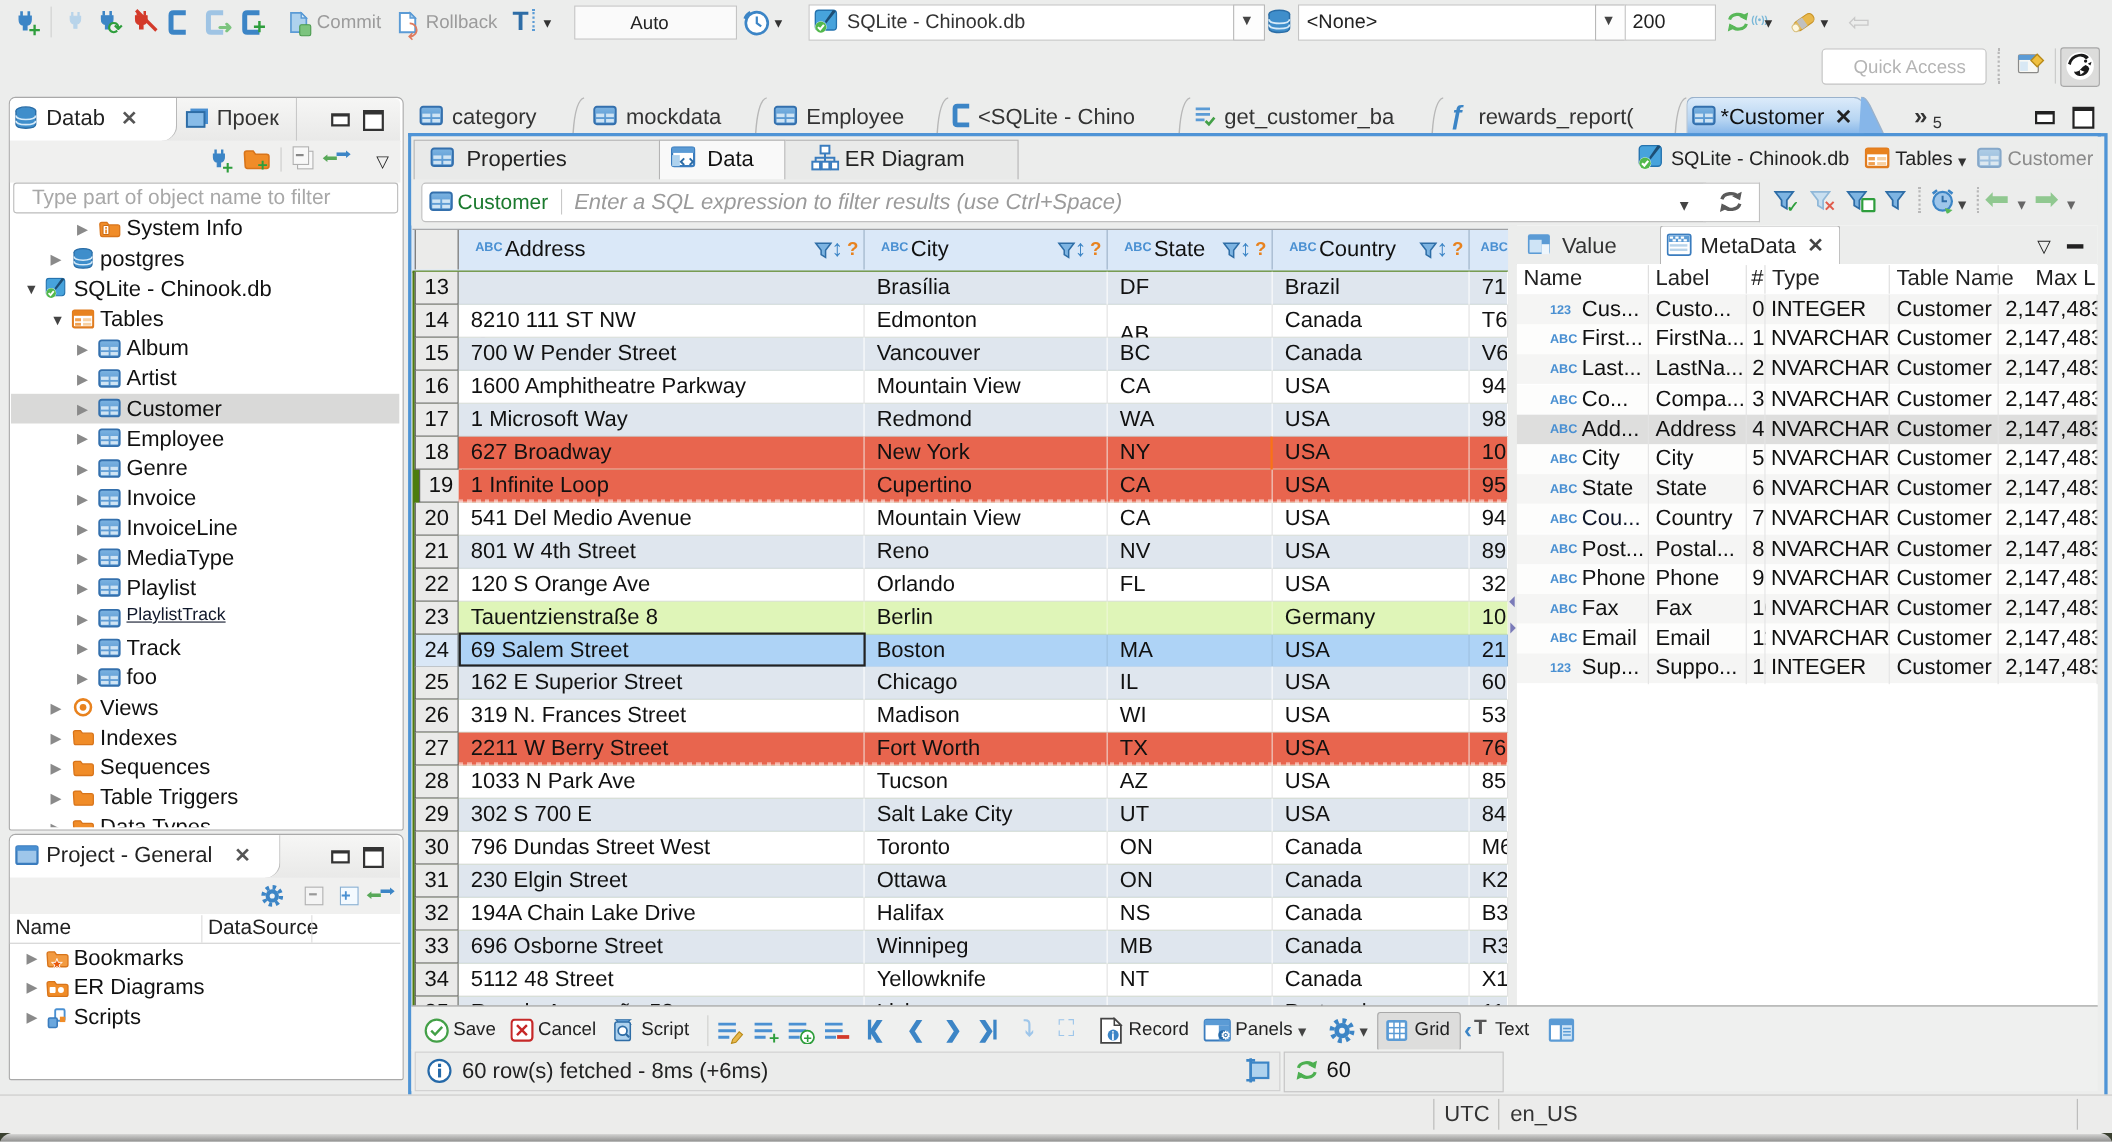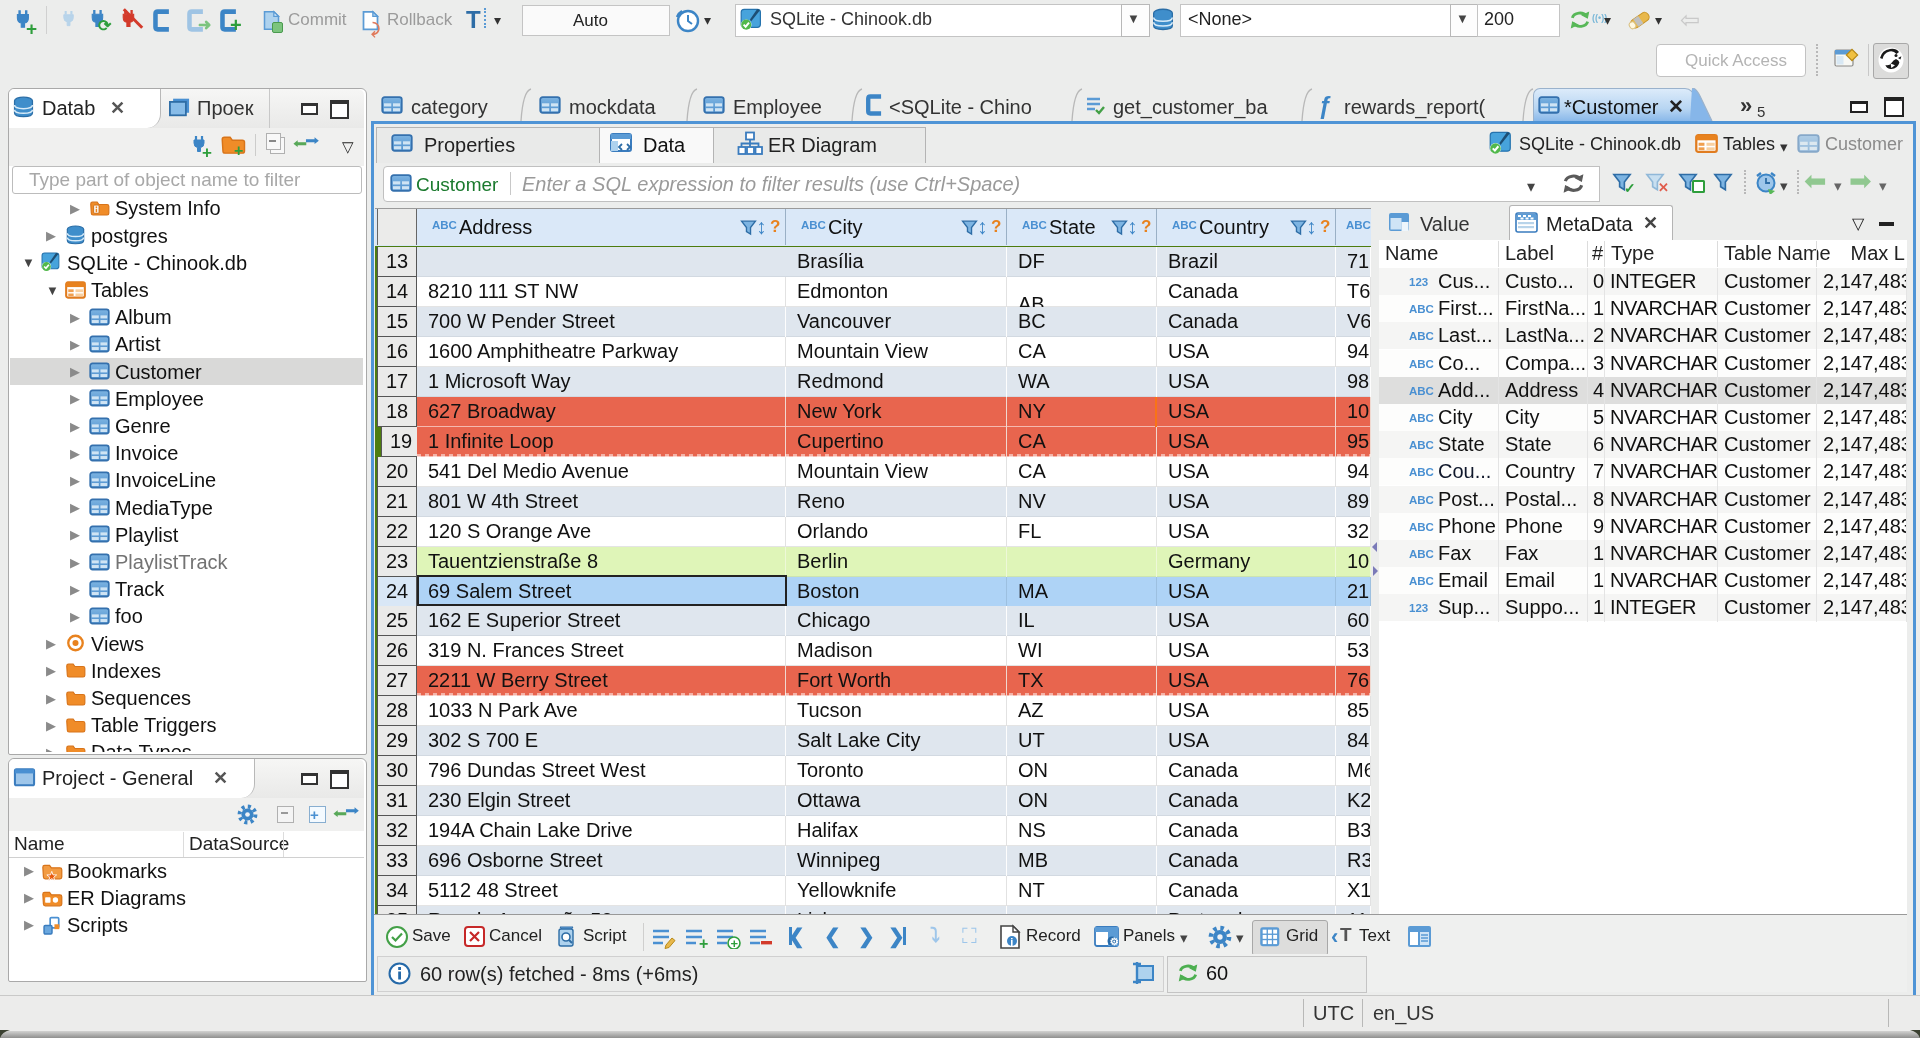--- a/index.html
+++ b/index.html
@@ -326,21 +326,21 @@
 <div class="tx" style="left:106px;top:304px;font-size:20px;color:#111;font-weight:normal;">MediaType</div>
 <div class="tx" style="left:61px;top:334px;font-size:13px;color:#8a8a8a;font-weight:normal;">▶</div>
 <svg class="ic" style="left:80px;top:331px" width="21" height="20">
         <use href="#s-tbl"></use>
       </svg>
 <div class="tx" style="left:106px;top:331px;font-size:20px;color:#111;font-weight:normal;">Playlist</div>
 <div class="tx" style="left:61px;top:362px;font-size:13px;color:#8a8a8a;font-weight:normal;">▶</div>
 <svg class="ic" style="left:80px;top:359px" width="21" height="20">
         <use href="#s-tbl"></use>
       </svg>
-<div class="tx" style="left:106px;top:358px;font-size:20px;color:#737373;font-weight:normal;">PlaylistTrack</div>
+<div class="tx" style="left:106px;top:358px;font-size:16px;color:#0f172a;font-weight:normal;text-decoration:underline;">PlaylistTrack</div>
 <div class="tx" style="left:61px;top:389px;font-size:13px;color:#8a8a8a;font-weight:normal;">▶</div>
 <svg class="ic" style="left:80px;top:386px" width="21" height="20">
         <use href="#s-tbl"></use>
       </svg>
 <div class="tx" style="left:106px;top:385px;font-size:20px;color:#111;font-weight:normal;">Track</div>
 <div class="tx" style="left:61px;top:416px;font-size:13px;color:#8a8a8a;font-weight:normal;">▶</div>
 <svg class="ic" style="left:80px;top:413px" width="21" height="20">
         <use href="#s-tbl"></use>
       </svg>
 <div class="tx" style="left:106px;top:412px;font-size:20px;color:#111;font-weight:normal;">foo</div>

